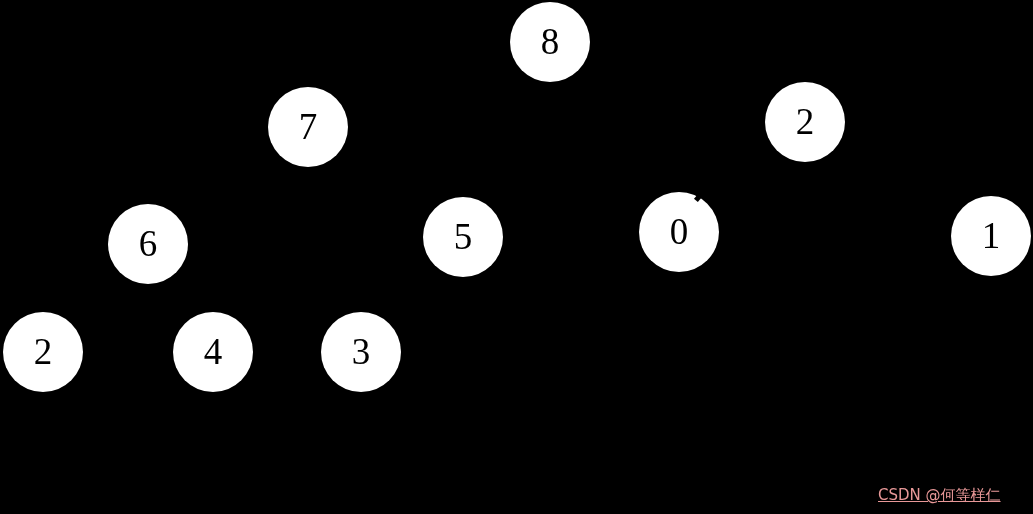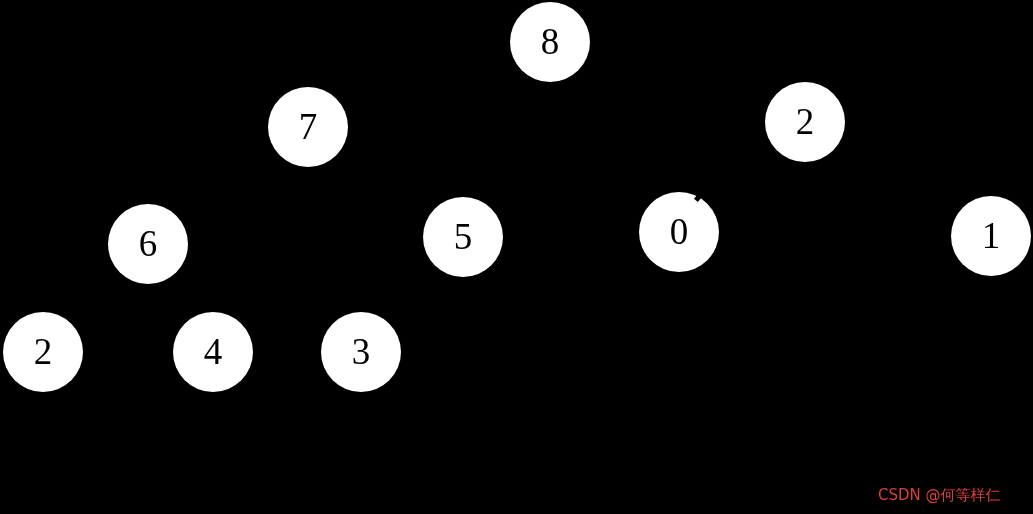--- a/index.html
+++ b/index.html
@@ -84,15 +84,15 @@
         <span class="node-label">2</span>
       </div>
       <div class="node" style="left: 173px; top: 312px; width: 80px; height: 80px; font-size: 37px;">
         <span class="node-label">4</span>
       </div>
       <div class="node" style="left: 321px; top: 312px; width: 80px; height: 80px; font-size: 37px;">
         <span class="node-label">3</span>
       </div>
     </div>
 
-  <div class="watermark" style="left: 878px; top: 488px; color: #ef4444;">CSDN @何等样仁</div>
+  <div class="watermark" style="left: 878px; top: 488px; color: #fca5a5; text-decoration: underline;">CSDN @何等样仁</div>
 
 </div>
 
 </body></html>

